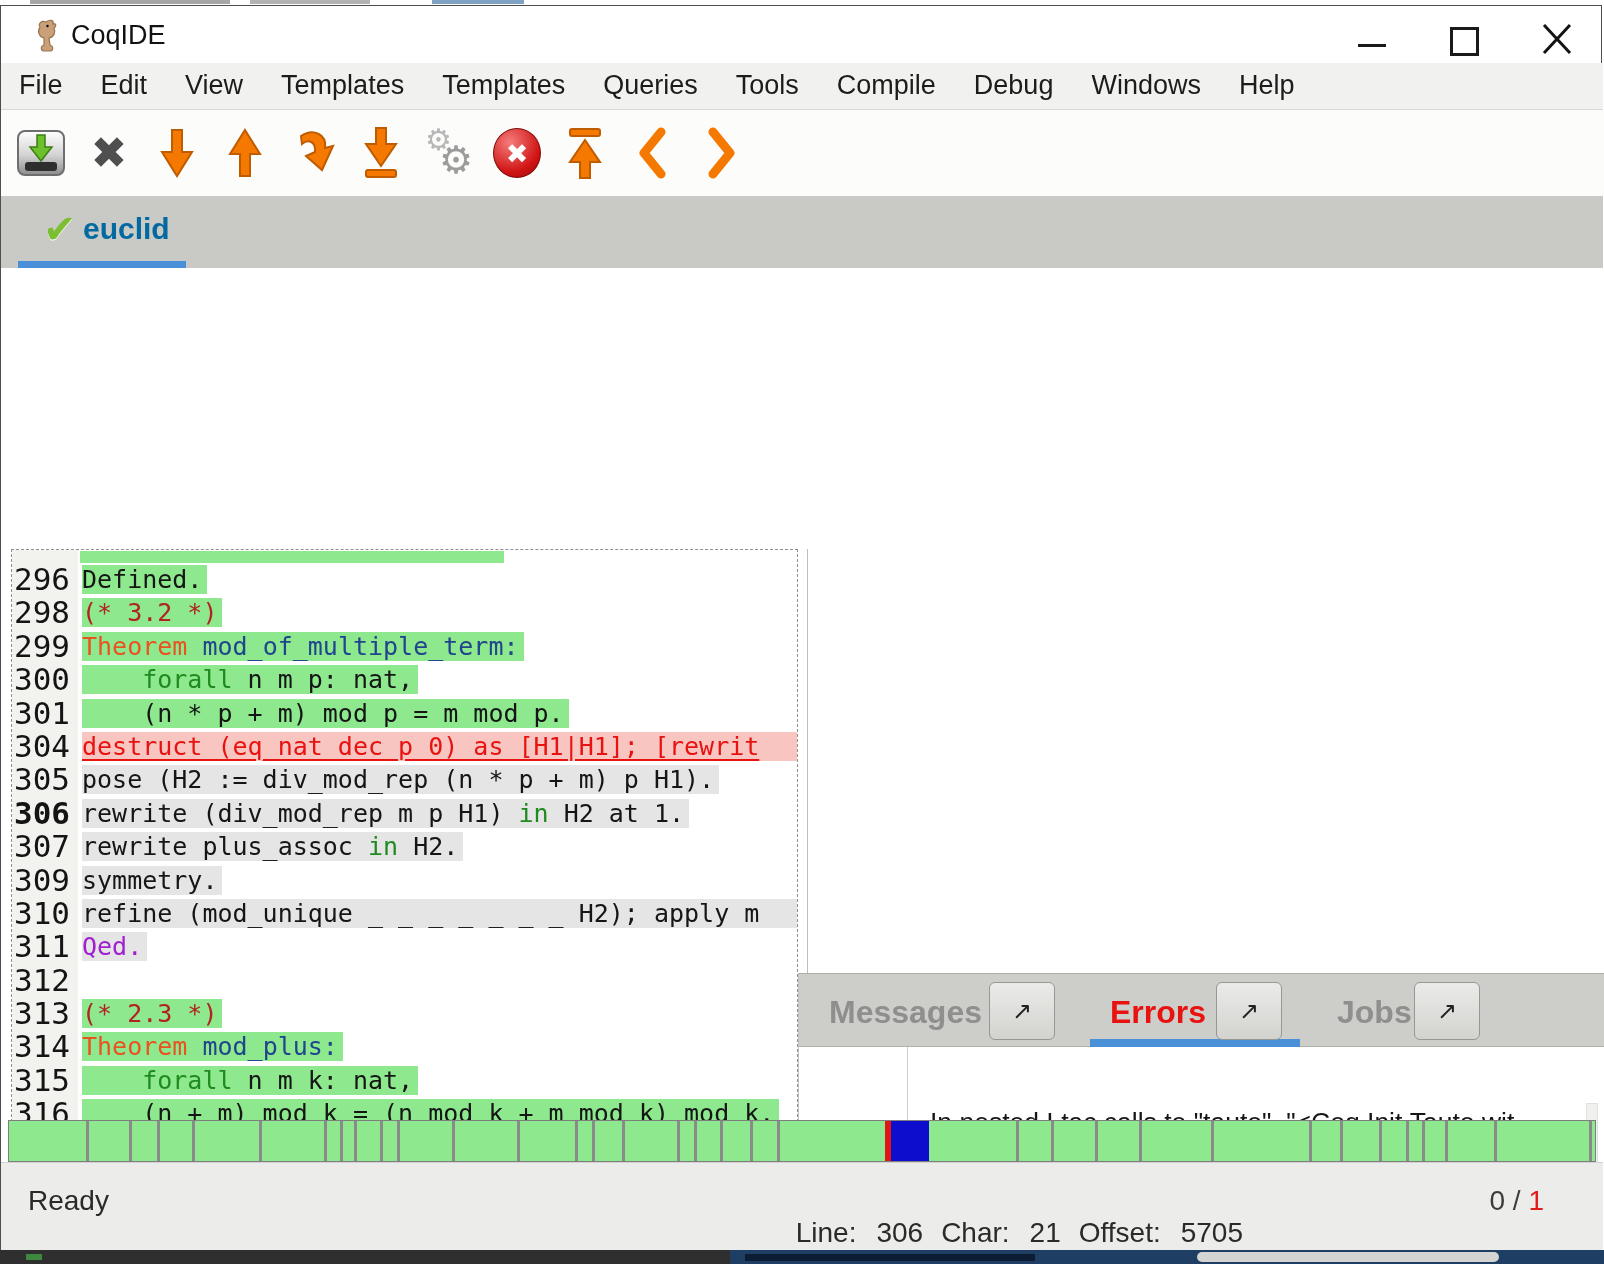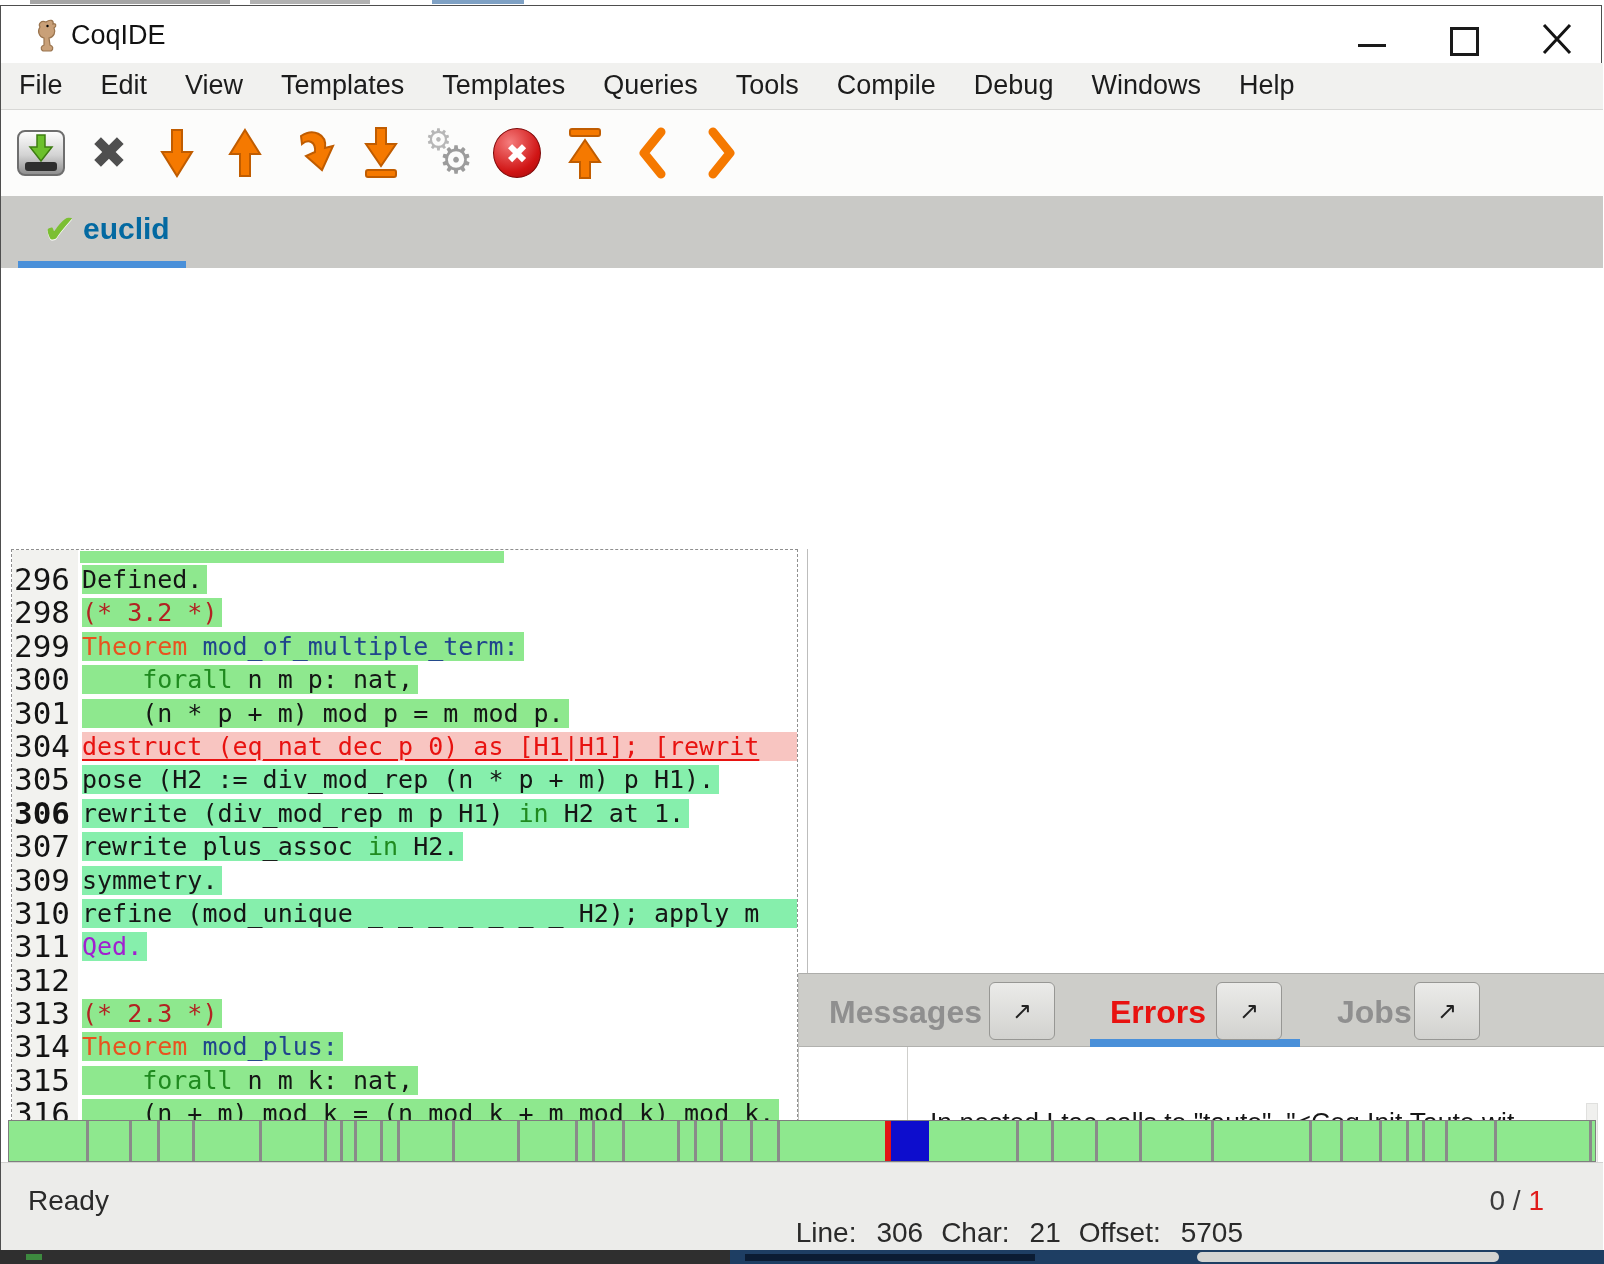--- a/index.html
+++ b/index.html
@@ -47,21 +47,21 @@
   .editor{position:absolute;left:10px;top:281px;width:787px;height:823px;border:1px dashed #8f8f8f;box-sizing:border-box;background:#fff;overflow:hidden;}
   .gutter-bg{position:absolute;left:0;top:0;width:66px;height:100%;background:#f2f2ef;}
   .partial-top{position:absolute;left:68px;top:1px;width:424px;height:12px;background:#8ee88e;}
   .code-rows{position:absolute;left:0;top:13px;right:0;}
   .crow{display:flex;height:33.4px;}
   .ln{width:58px;flex:none;text-align:right;padding-right:8px;font-family:"DejaVu Sans Mono",monospace;font-size:31px;line-height:33.4px;color:#141414;}
   .ln.cur{font-weight:bold;}
   .code{flex:1;padding-left:4px;font-family:"DejaVu Sans Mono",monospace;font-size:25px;line-height:33.4px;white-space:pre;}
   .hl{display:inline-block;line-height:29px;margin-top:2px;vertical-align:top;padding-right:5px;}
   .hl.full{display:block;width:100%;box-sizing:border-box;}
-  .hl-green{background:#8ee88e;text-align:center;} .hl-blue{background:#86efac;} .hl-red{background:#f8c5c1;}
+  .hl-green{background:#8ee88e;text-align:center;} .hl-blue{background:#e5e5e5;} .hl-red{background:#f8c5c1;}
   .tk-k{color:#151515} .tk-c{color:#b22222} .tk-v{color:#e8531f} .tk-i{color:#20458c}
   .tk-g{color:#1f8a1f} .tk-p{color:#a11fd0}
   .tk-e{color:#e81210;text-decoration:underline;text-decoration-color:#e81210;text-underline-offset:4px;}
   
   .goals-divider{position:absolute;left:806px;top:281px;width:1px;height:424px;background:#bdbdbc;}
   
   .msg-panel{position:absolute;left:797px;top:705px;width:806px;height:400px;background:#ffffff;border-left:1px solid #c2c2bf;box-sizing:border-box;}
   .msg-header{position:absolute;left:0;top:0;width:100%;height:74px;background:#cdcdc9;border-top:1px solid #adadaa;border-bottom:1px solid #b1b1ae;box-sizing:border-box;}
   .mtab-label{position:absolute;top:20px;font-size:32px;font-weight:bold;color:#8f8f8f;white-space:nowrap;}
   .mtab-label.active{color:#e81210;}

